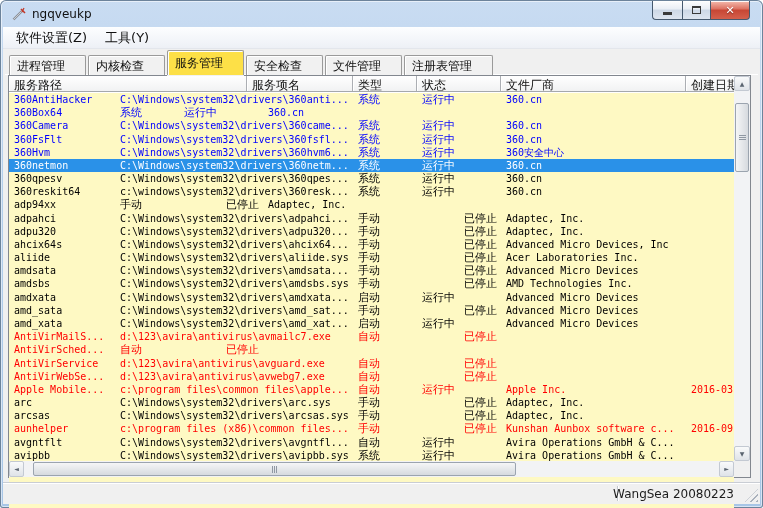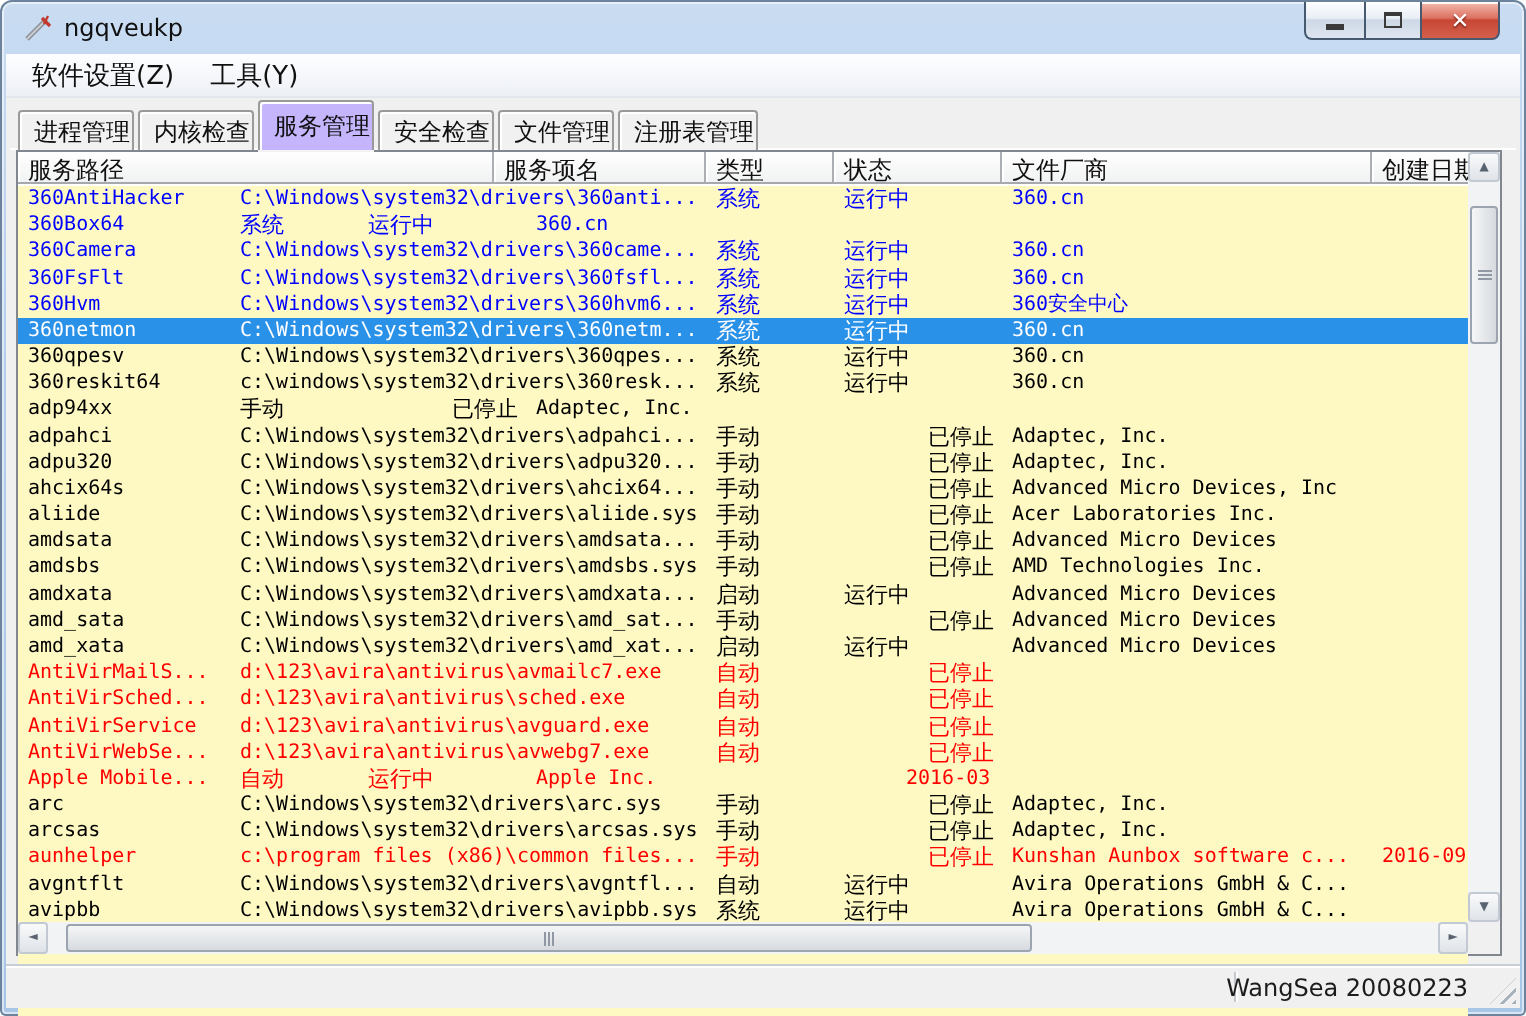--- a/index.html
+++ b/index.html
@@ -23,24 +23,24 @@
   .glyph-min{width:9px;height:3px;background:#3A3A3A;margin-top:7px;}
   .glyph-max{width:9px;height:8px;border:1px solid #3A3A3A;border-top:2px solid #3A3A3A;background:transparent;}
   .glyph-close{color:#fff;font-size:11px;font-weight:bold;text-shadow:0 1px 1px #7C2A1E;line-height:1;}
   
   .client{position:absolute;left:3px;top:27px;width:757px;height:477px;background:#F0F0F0;}
   .menubar{position:absolute;left:0;top:0;width:100%;height:22px;display:flex;align-items:center;padding-left:4px;
     background:linear-gradient(#FDFEFF,#EDF0F6);border-bottom:1px solid #E3E6EC;}
   .menu-item{padding:3px 9px;font-size:13px;color:#101010;}
   
   .tabstrip{position:absolute;left:6px;top:22px;height:26px;display:flex;align-items:flex-end;z-index:2;}
-  .tab{height:20px;margin-right:2px;padding:2px 1px 0 7px;font-size:12px;color:#101010;background:#F1F1F1;
+  .tab{height:20px;margin-right:2px;padding:2px 20px 0 7px;font-size:12px;color:#101010;background:#F1F1F1;
     border:1px solid #9A9A9A;border-bottom:none;border-radius:2px 2px 0 0;
     box-shadow:inset 1px 1px 0 #FFFFFF;white-space:nowrap;}
-  .tab.active{height:25px;padding-top:4px;background:#c4b5fd;position:relative;z-index:3;
+  .tab.active{height:25px;padding-top:4px;background:#fde047;position:relative;z-index:3;
     box-shadow:inset 1px 1px 0 #FFFFFF, 0 1px 0 #F2F2F2;}
   .pane-line{position:absolute;left:2px;right:2px;top:47px;height:1px;background:#FFFFFF;z-index:1;}
   
   .listview{position:absolute;left:5px;top:48px;width:743px;height:403px;background:#FFFFFF;border:1px solid #82878F;}
   .lv-header{position:absolute;left:0;top:0;right:16px;height:16px;display:flex;overflow:hidden;
     background:linear-gradient(#FFFFFF,#F1F2F3);border-bottom:1px solid #A5A8AC;}
   .hcell{flex:0 0 auto;padding:1px 0 0 5px;font-size:12px;color:#101010;white-space:nowrap;overflow:hidden;
     border-right:1px solid #ABAEB3;box-shadow:inset 1px 0 0 #FFFFFF;}
   .lv-rows{position:absolute;left:0;top:17px;right:16px;height:454px;overflow:hidden;background:#fef9c3;}
   .lv-row{display:flex;height:13.18px;align-items:center;}
@@ -278,21 +278,20 @@
           <div class="lv-row">
             <div class="cell c-red" style="width: 106px;">AntiVirMailS...</div>
             <div class="cell c-red" style="width: 238px;">d:\123\avira\antivirus\avmailc7.exe</div>
             <div class="cell c-red cjk" style="width: 64px;">自动</div>
             <div class="cell c-red cjk stopped" style="width: 84px;">已停止</div>
             <div class="cell c-red" style="width: 185px;"></div>
             <div class="cell c-red" style="width: 57px;"></div>
           </div>
           <div class="lv-row">
             <div class="cell c-red" style="width: 106px;">AntiVirSched...</div>
-            <div class="cell c-red" style="width: 238px;">d:\123\avira\antivirus\sched.exe</div>
             <div class="cell c-red cjk" style="width: 64px;">自动</div>
             <div class="cell c-red cjk stopped" style="width: 84px;">已停止</div>
             <div class="cell c-red" style="width: 185px;"></div>
             <div class="cell c-red" style="width: 57px;"></div>
           </div>
           <div class="lv-row">
             <div class="cell c-red" style="width: 106px;">AntiVirService</div>
             <div class="cell c-red" style="width: 238px;">d:\123\avira\antivirus\avguard.exe</div>
             <div class="cell c-red cjk" style="width: 64px;">自动</div>
             <div class="cell c-red cjk stopped" style="width: 84px;">已停止</div>
@@ -302,20 +301,21 @@
           <div class="lv-row">
             <div class="cell c-red" style="width: 106px;">AntiVirWebSe...</div>
             <div class="cell c-red" style="width: 238px;">d:\123\avira\antivirus\avwebg7.exe</div>
             <div class="cell c-red cjk" style="width: 64px;">自动</div>
             <div class="cell c-red cjk stopped" style="width: 84px;">已停止</div>
             <div class="cell c-red" style="width: 185px;"></div>
             <div class="cell c-red" style="width: 57px;"></div>
           </div>
           <div class="lv-row">
             <div class="cell c-red" style="width: 106px;">Apple Mobile...</div>
+            <div class="cell c-red" style="width: 238px;">c:\program files\common files\apple...</div>
             <div class="cell c-red cjk" style="width: 64px;">自动</div>
             <div class="cell c-red cjk" style="width: 84px;">运行中</div>
             <div class="cell c-red" style="width: 185px;">Apple Inc.</div>
             <div class="cell c-red" style="width: 57px;">2016-03</div>
           </div>
           <div class="lv-row">
             <div class="cell c-black" style="width: 106px;">arc</div>
             <div class="cell c-black" style="width: 238px;">C:\Windows\system32\drivers\arc.sys</div>
             <div class="cell c-black cjk" style="width: 64px;">手动</div>
             <div class="cell c-black cjk stopped" style="width: 84px;">已停止</div>

